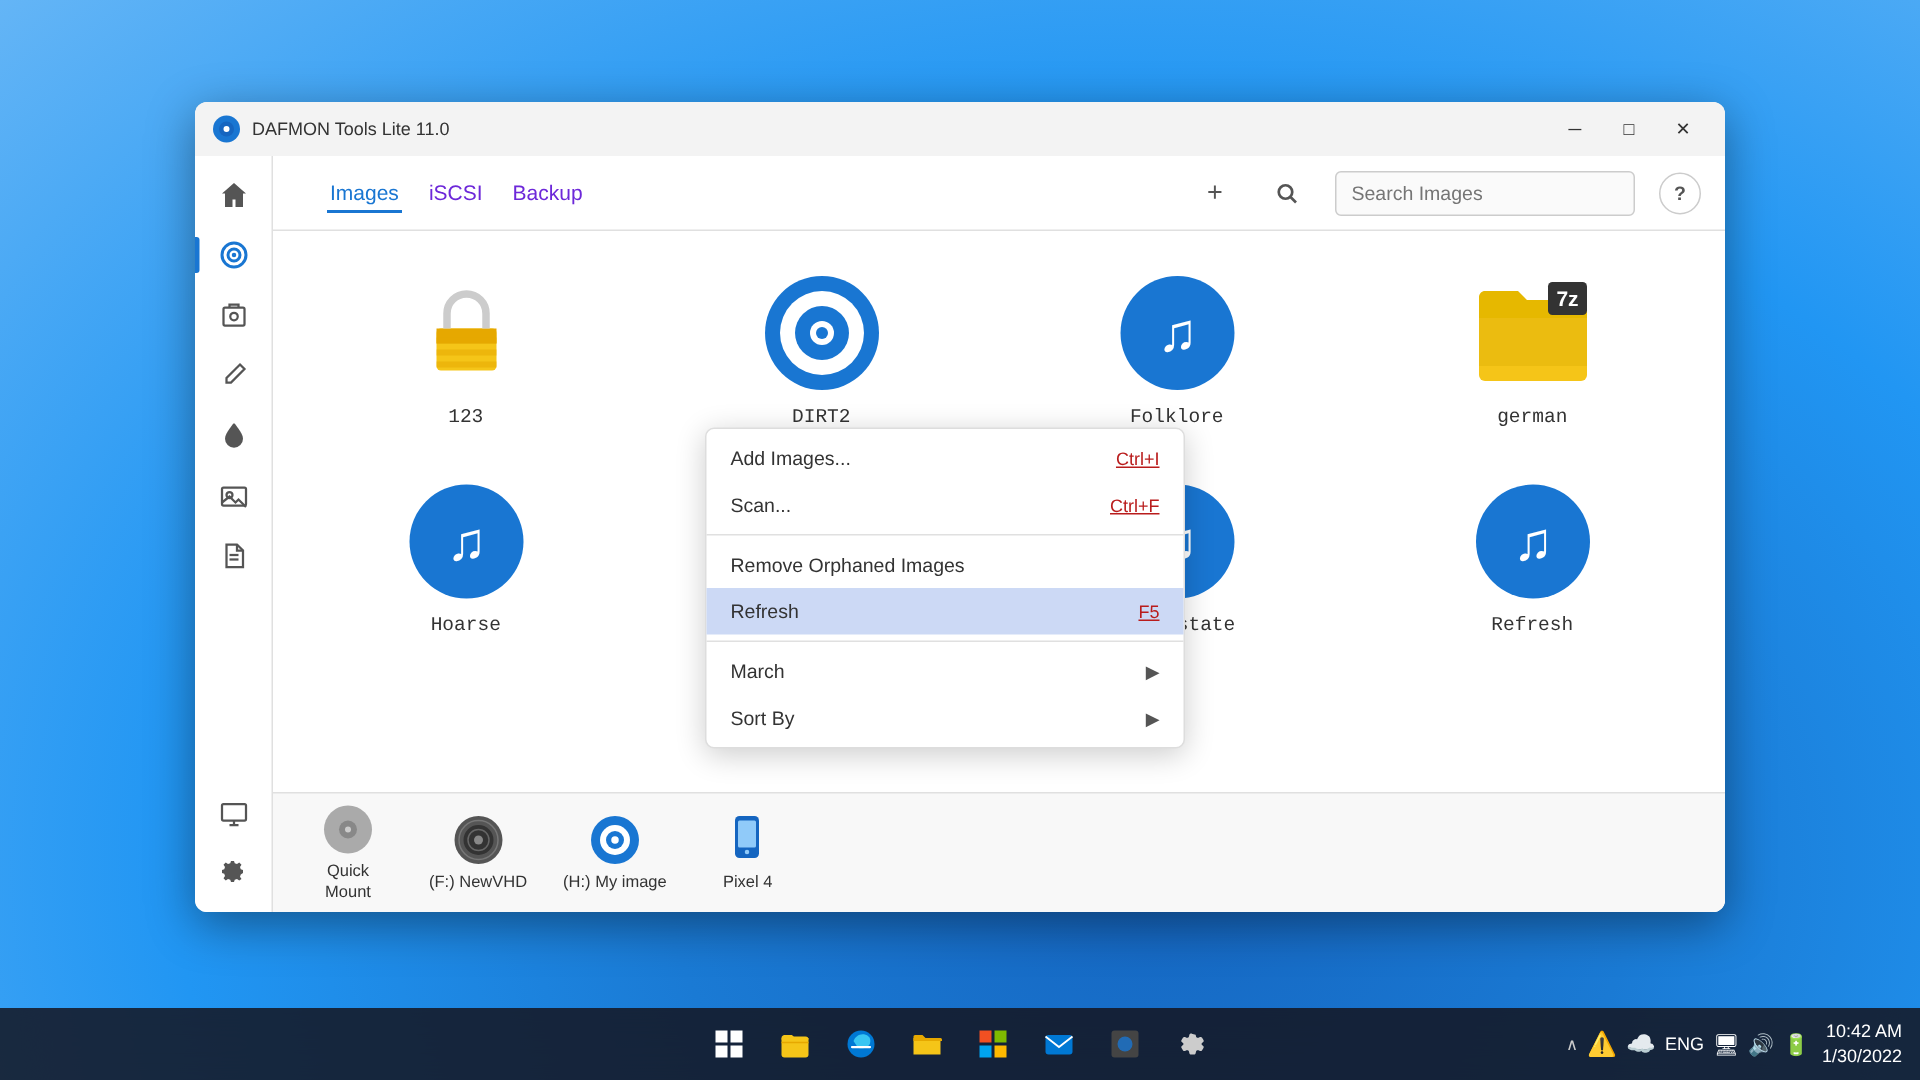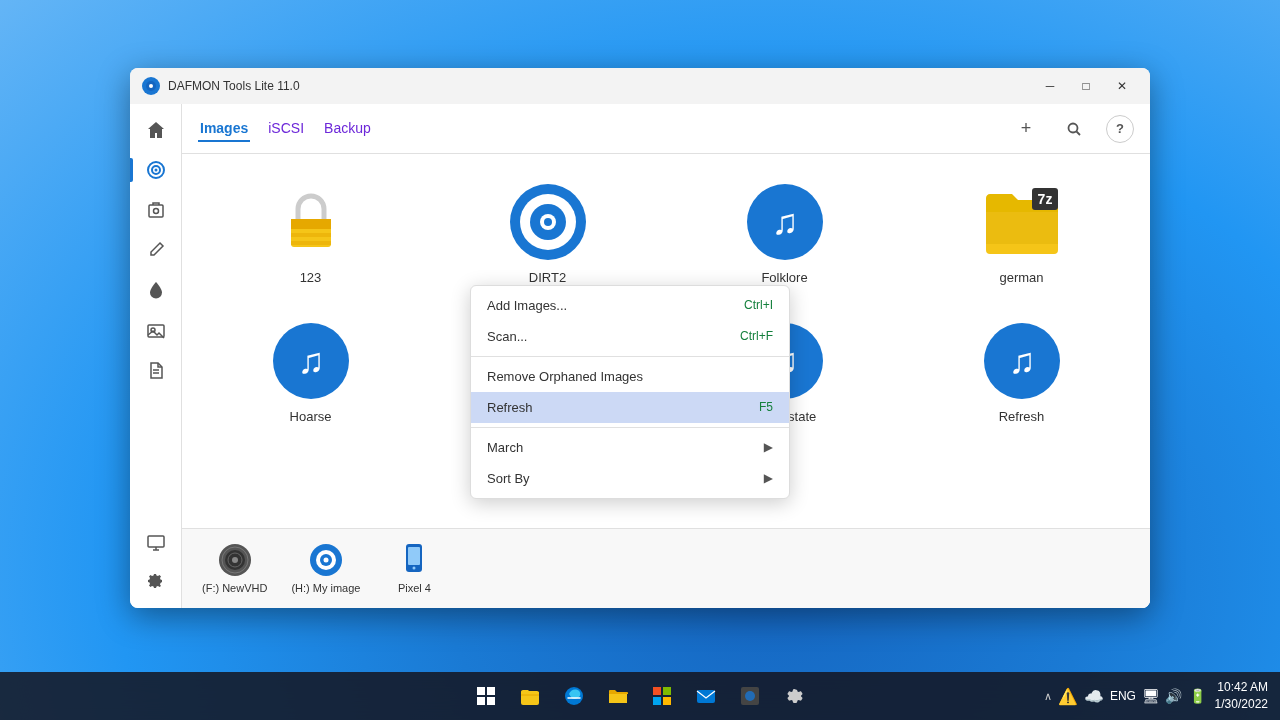--- a/index.html
+++ b/index.html
@@ -221,21 +221,22 @@
       font-size: 14px;
       color: #6d28d9;
       cursor: pointer;
       padding: 4px 2px;
       border-bottom: 2px solid transparent;
     }
 
     .tab-item.active {
       color: #1976d2;
       border-bottom: 2px solid #1976d2;
-      font-weight: 700;
+      font-weight: 400;
+      margin-left: 20px;
     }
 
     .toolbar-spacer { flex: 1; }
 
     .toolbar-btn {
       width: 32px;
       height: 32px;
       border: none;
       background: transparent;
       border-radius: 4px;
@@ -304,20 +305,21 @@
       display: flex;
       align-items: center;
       justify-content: center;
       font-size: 40px;
     }
 
     .image-label {
       font-size: 13px;
       color: #333;
       text-align: center;
+      font-family: Liberation Mono, monospace;
     }
 
     
     .thumb-lock {
       background: transparent;
       font-size: 52px;
     }
 
     
     .thumb-folder {
@@ -372,32 +374,33 @@
       background: white;
       border: 1px solid #ddd;
       border-radius: 6px;
       box-shadow: 0 4px 20px rgba(0,0,0,0.2);
       z-index: 500;
       padding: 4px 0;
     }
 
     .menu-item {
       display: flex;
-      align-items: flex-start;
+      align-items: center;
       justify-content: space-between;
       padding: 8px 16px;
       font-size: 13px;
       color: #333;
       cursor: pointer;
     }
     .menu-item.highlighted { background: #ccd9f5; }
 
     .menu-shortcut {
-      color: #15803d;
+      color: #b91c1c;
       font-size: 12px;
+      text-decoration: underline;
     }
 
     .menu-arrow {
       color: #555;
       font-size: 12px;
     }
 
     .menu-separator {
       height: 1px;
       background: #e0e0e0;
@@ -496,20 +499,21 @@
           <span class="tab-item">iSCSI</span>
           <span class="tab-item">Backup</span>
           <div class="toolbar-spacer"></div>
           <button class="toolbar-btn">+</button>
           <button class="toolbar-btn">
             <svg width="16" height="16" viewBox="0 0 16 16" fill="none" stroke="#555" stroke-width="1.8">
               <circle cx="7" cy="7" r="4.5"></circle>
               <line x1="10.5" y1="10.5" x2="14" y2="14"></line>
             </svg>
           </button>
+          <input class="search-box" type="text" placeholder="Search Images" style="">
           <button class="help-btn">?</button>
         </div>
 
         <div class="images-area">
           <div class="images-grid">
 
             <div class="image-item">
               <div class="image-thumb thumb-lock">
                 <svg width="70" height="70" viewBox="0 0 70 70">
                   <rect x="15" y="32" width="40" height="28" rx="3" fill="#f5c518"></rect>
@@ -606,20 +610,30 @@
               <span class="image-label">Refresh</span>
             </div>
 
           </div>
         </div>
 
         <div class="bottom-panel">
           <div class="bottom-item">
             <div class="bottom-thumb">
               <svg width="36" height="36" viewBox="0 0 36 36">
+                <circle cx="18" cy="18" r="16" fill="#aaa"></circle>
+                <circle cx="18" cy="18" r="6" fill="#888"></circle>
+                <circle cx="18" cy="18" r="2" fill="#ccc"></circle>
+              </svg>
+            </div>
+            <span class="bottom-label">Quick<br>Mount</span>
+          </div>
+          <div class="bottom-item">
+            <div class="bottom-thumb">
+              <svg width="36" height="36" viewBox="0 0 36 36">
                 <circle cx="18" cy="18" r="16" fill="#555"></circle>
                 <circle cx="18" cy="18" r="10" fill="#333"></circle>
                 <circle cx="18" cy="18" r="3" fill="#888"></circle>
 
                 <circle cx="18" cy="18" r="13" fill="none" stroke="#777" stroke-width="1"></circle>
                 <circle cx="18" cy="18" r="7" fill="none" stroke="#666" stroke-width="1"></circle>
               </svg>
             </div>
             <span class="bottom-label">(F:) NewVHD</span>
           </div>

